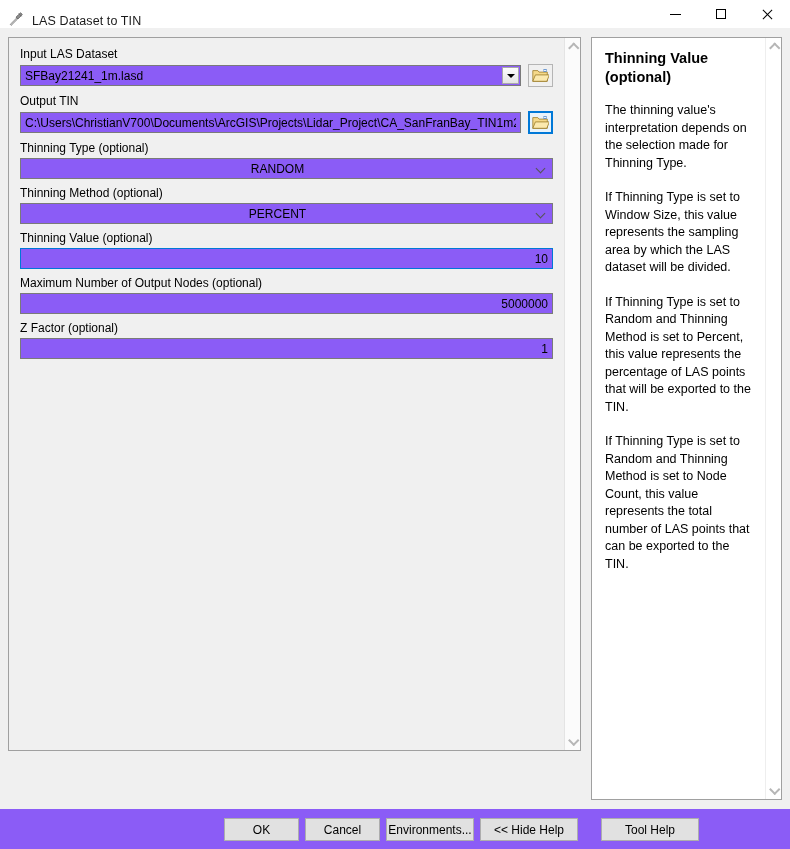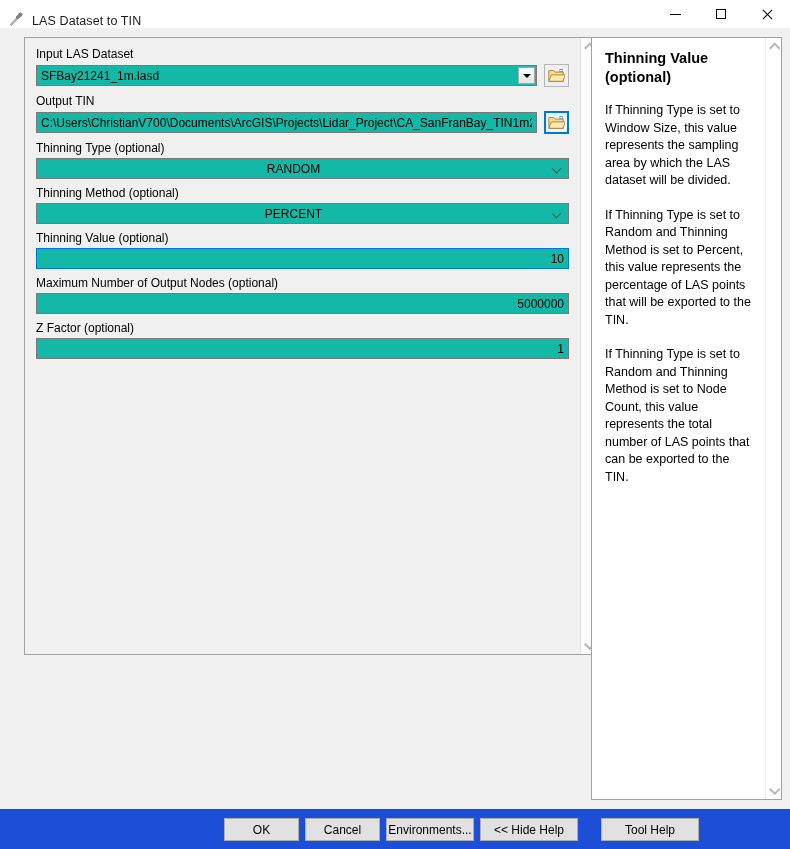--- a/index.html
+++ b/index.html
@@ -102,26 +102,25 @@
     height: 781px;
     background: #f0f0f0;
   }
 
   
   .param-pane {
     position: absolute;
     left: 8px;
     top: 9px;
     width: 573px;
-    height: 618px;
+    height: 714px;
     background: #f0f0f0;
     border: 1px solid #a0a0a0;
     box-sizing: border-box;
     overflow: hidden;
-    margin-left: 16px;
   }
   .param-inner {
     position: absolute;
     left: 0; top: 0;
     width: 556px;
     height: 100%;
     padding: 9px 0 0 11px;
     box-sizing: border-box;
   }
 
@@ -135,21 +134,21 @@
   .field-row { margin-bottom: 7px; }
 
   .input-line {
     display: flex;
     align-items: center;
   }
 
   .txtbox {
     height: 21px;
     line-height: 19px;
-    background: #14b8a6;
+    background: #8b5cf6;
     border: 1px solid #7a7a7a;
     box-sizing: border-box;
     font-family: "Liberation Sans", sans-serif;
     font-size: 12px;
     color: #000;
     padding: 0 4px;
     outline: none;
     width: 533px;
     display: block;
   }
@@ -331,21 +330,21 @@
   }
   .help-pane .vscroll { background: #ffffff; border-left: 1px solid #eee; }
 
   
   .btnbar {
     position: absolute;
     left: 0;
     top: 809px;
     width: 790px;
     height: 40px;
-    background: #1d4ed8;
+    background: #8b5cf6;
   }
   .dlg-btn {
     position: absolute;
     top: 9px;
     height: 23px;
     background: #e1e1e1;
     border: 1px solid #adadad;
     box-sizing: border-box;
     font-family: "Liberation Sans", sans-serif;
     font-size: 12px;
@@ -469,20 +468,21 @@
       </span>
       <span class="arrow down">
         <span class="chev down"></span>
       </span>
     </div>
   </div>
 
   <div class="help-pane">
     <div class="help-inner">
       <div class="help-title">Thinning Value (optional)</div>
+      <p class="help-para">The thinning value's interpretation depends on the selection made for Thinning Type.</p>
       <p class="help-para">If Thinning Type is set to Window Size, this value represents the sampling area by which the LAS dataset will be divided.</p>
       <p class="help-para">If Thinning Type is set to Random and Thinning Method is set to Percent, this value represents the percentage of LAS points that will be exported to the TIN.</p>
       <p class="help-para">If Thinning Type is set to Random and Thinning Method is set to Node Count, this value represents the total number of LAS points that can be exported to the TIN.</p>
     </div>
 
     <div class="vscroll">
       <span class="arrow up">
         <span class="chev up"></span>
       </span>
       <span class="arrow down">

